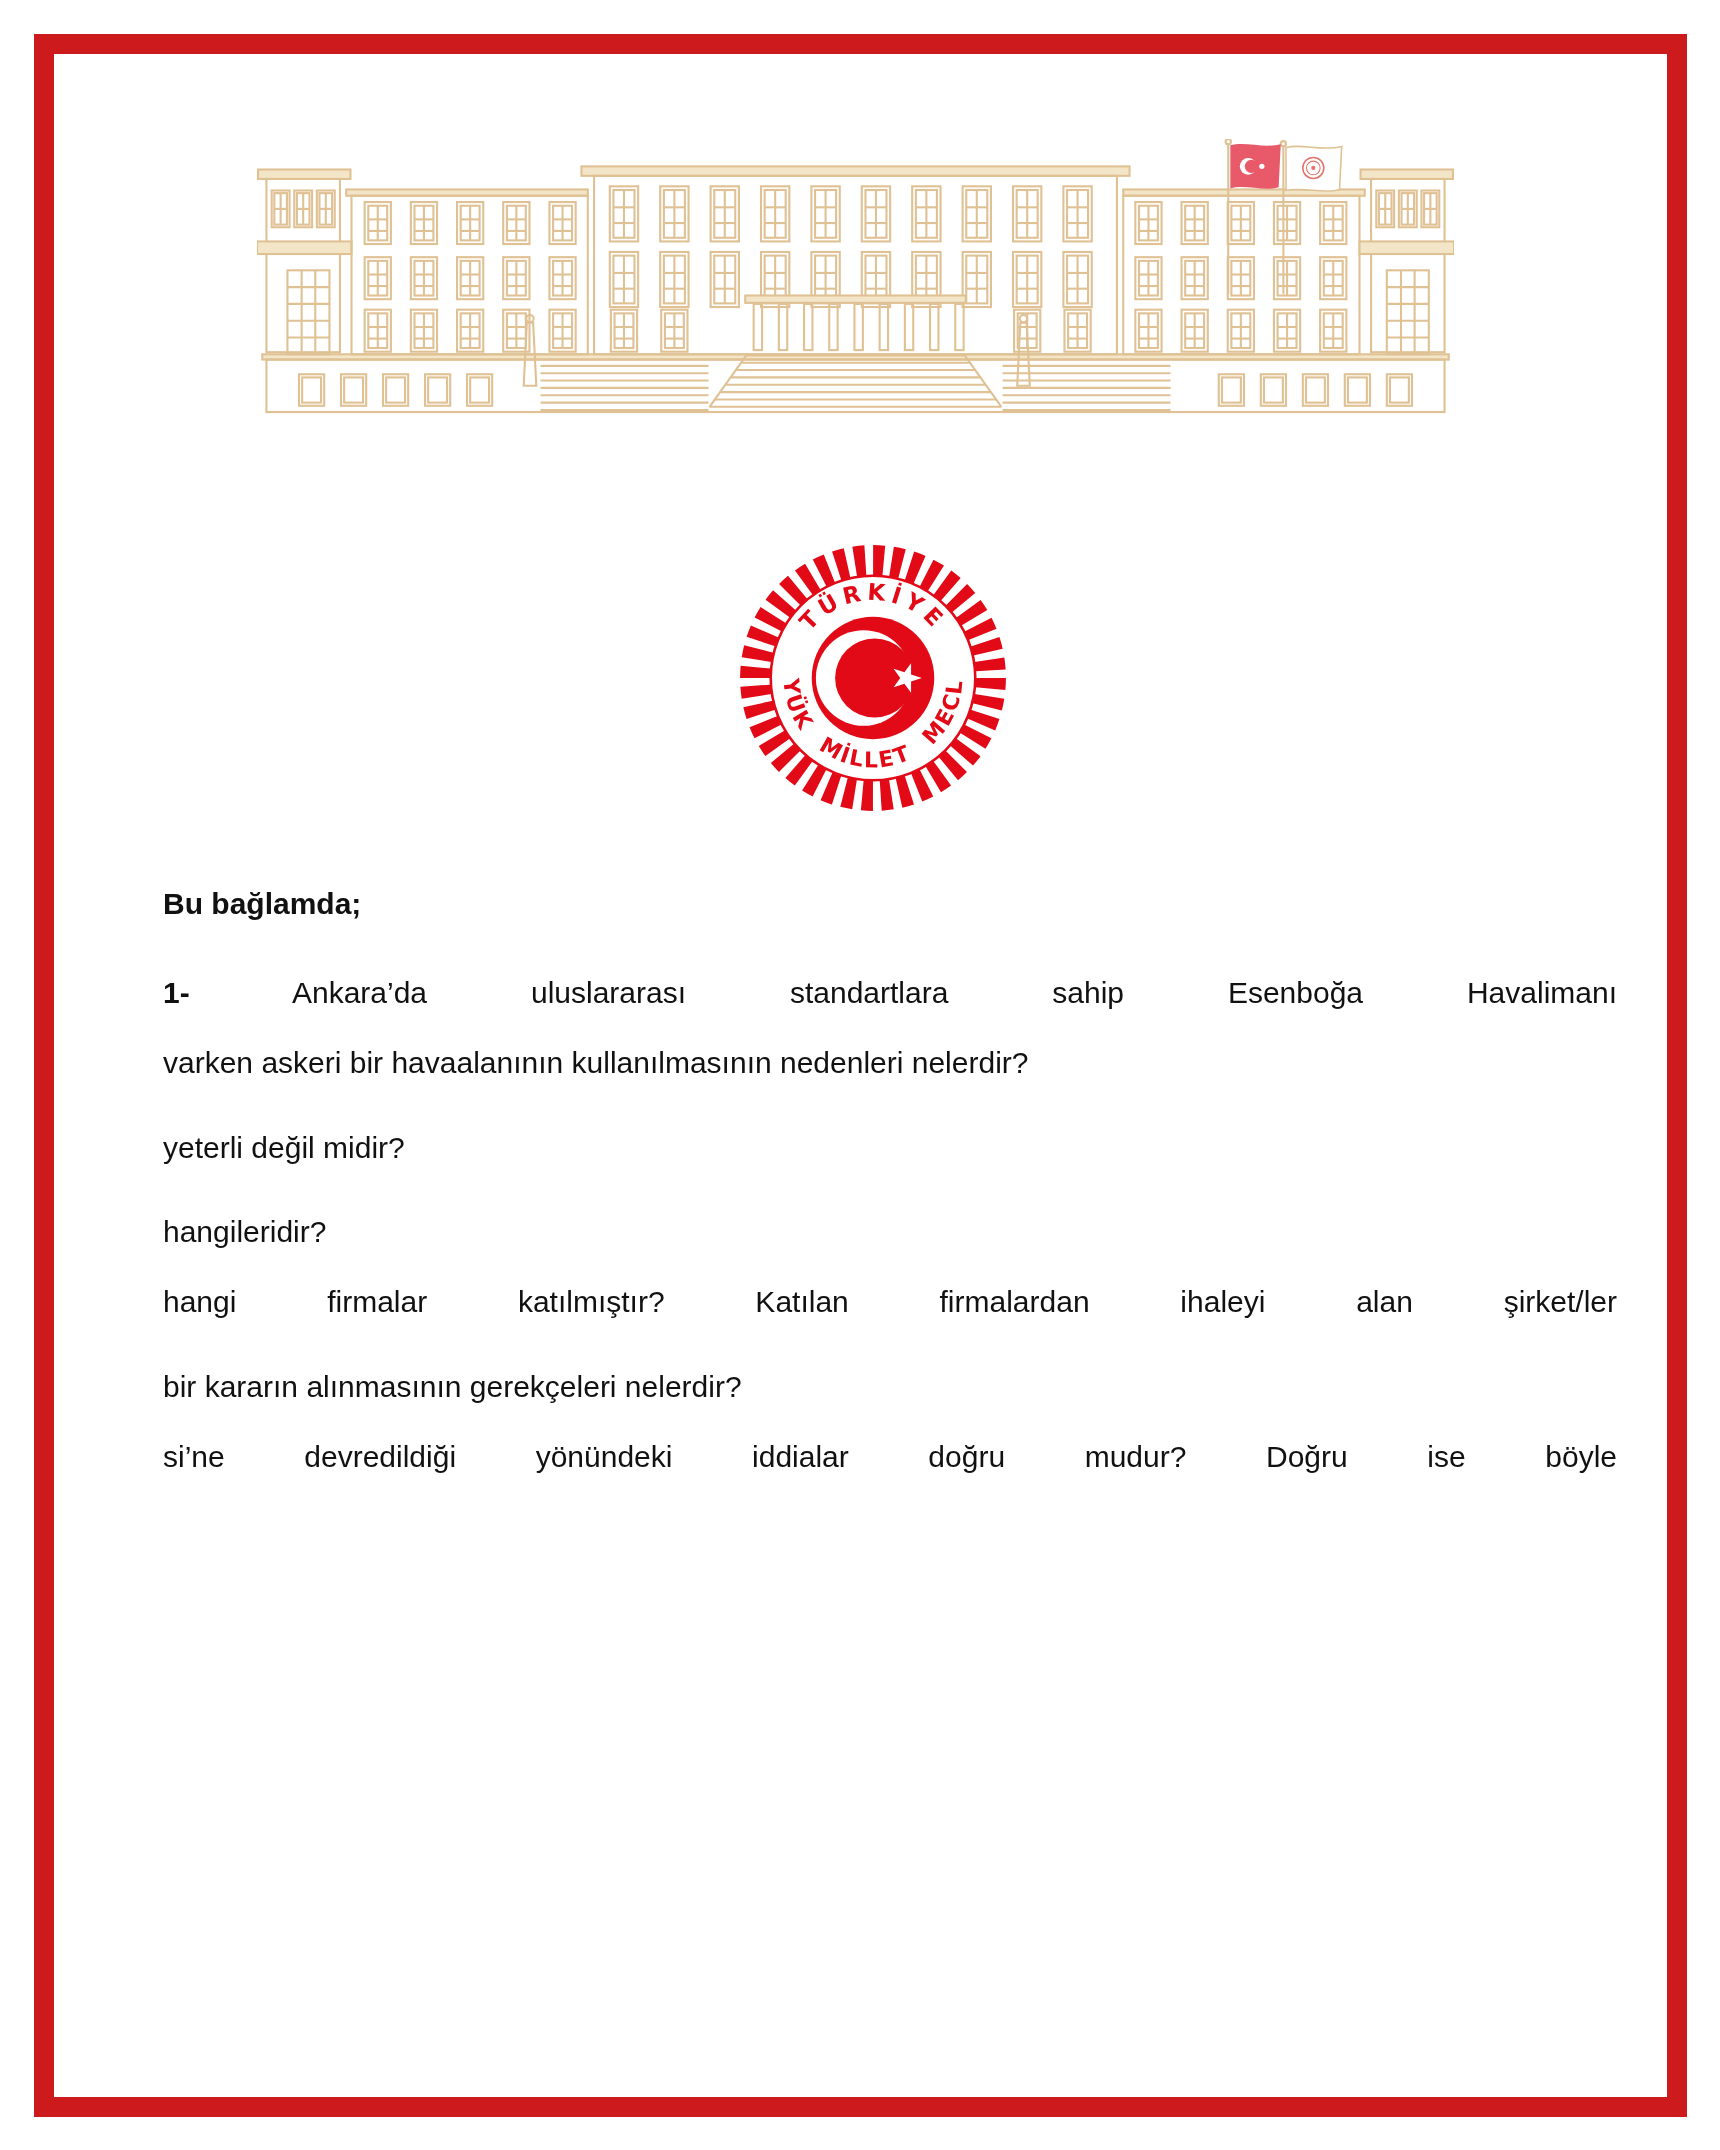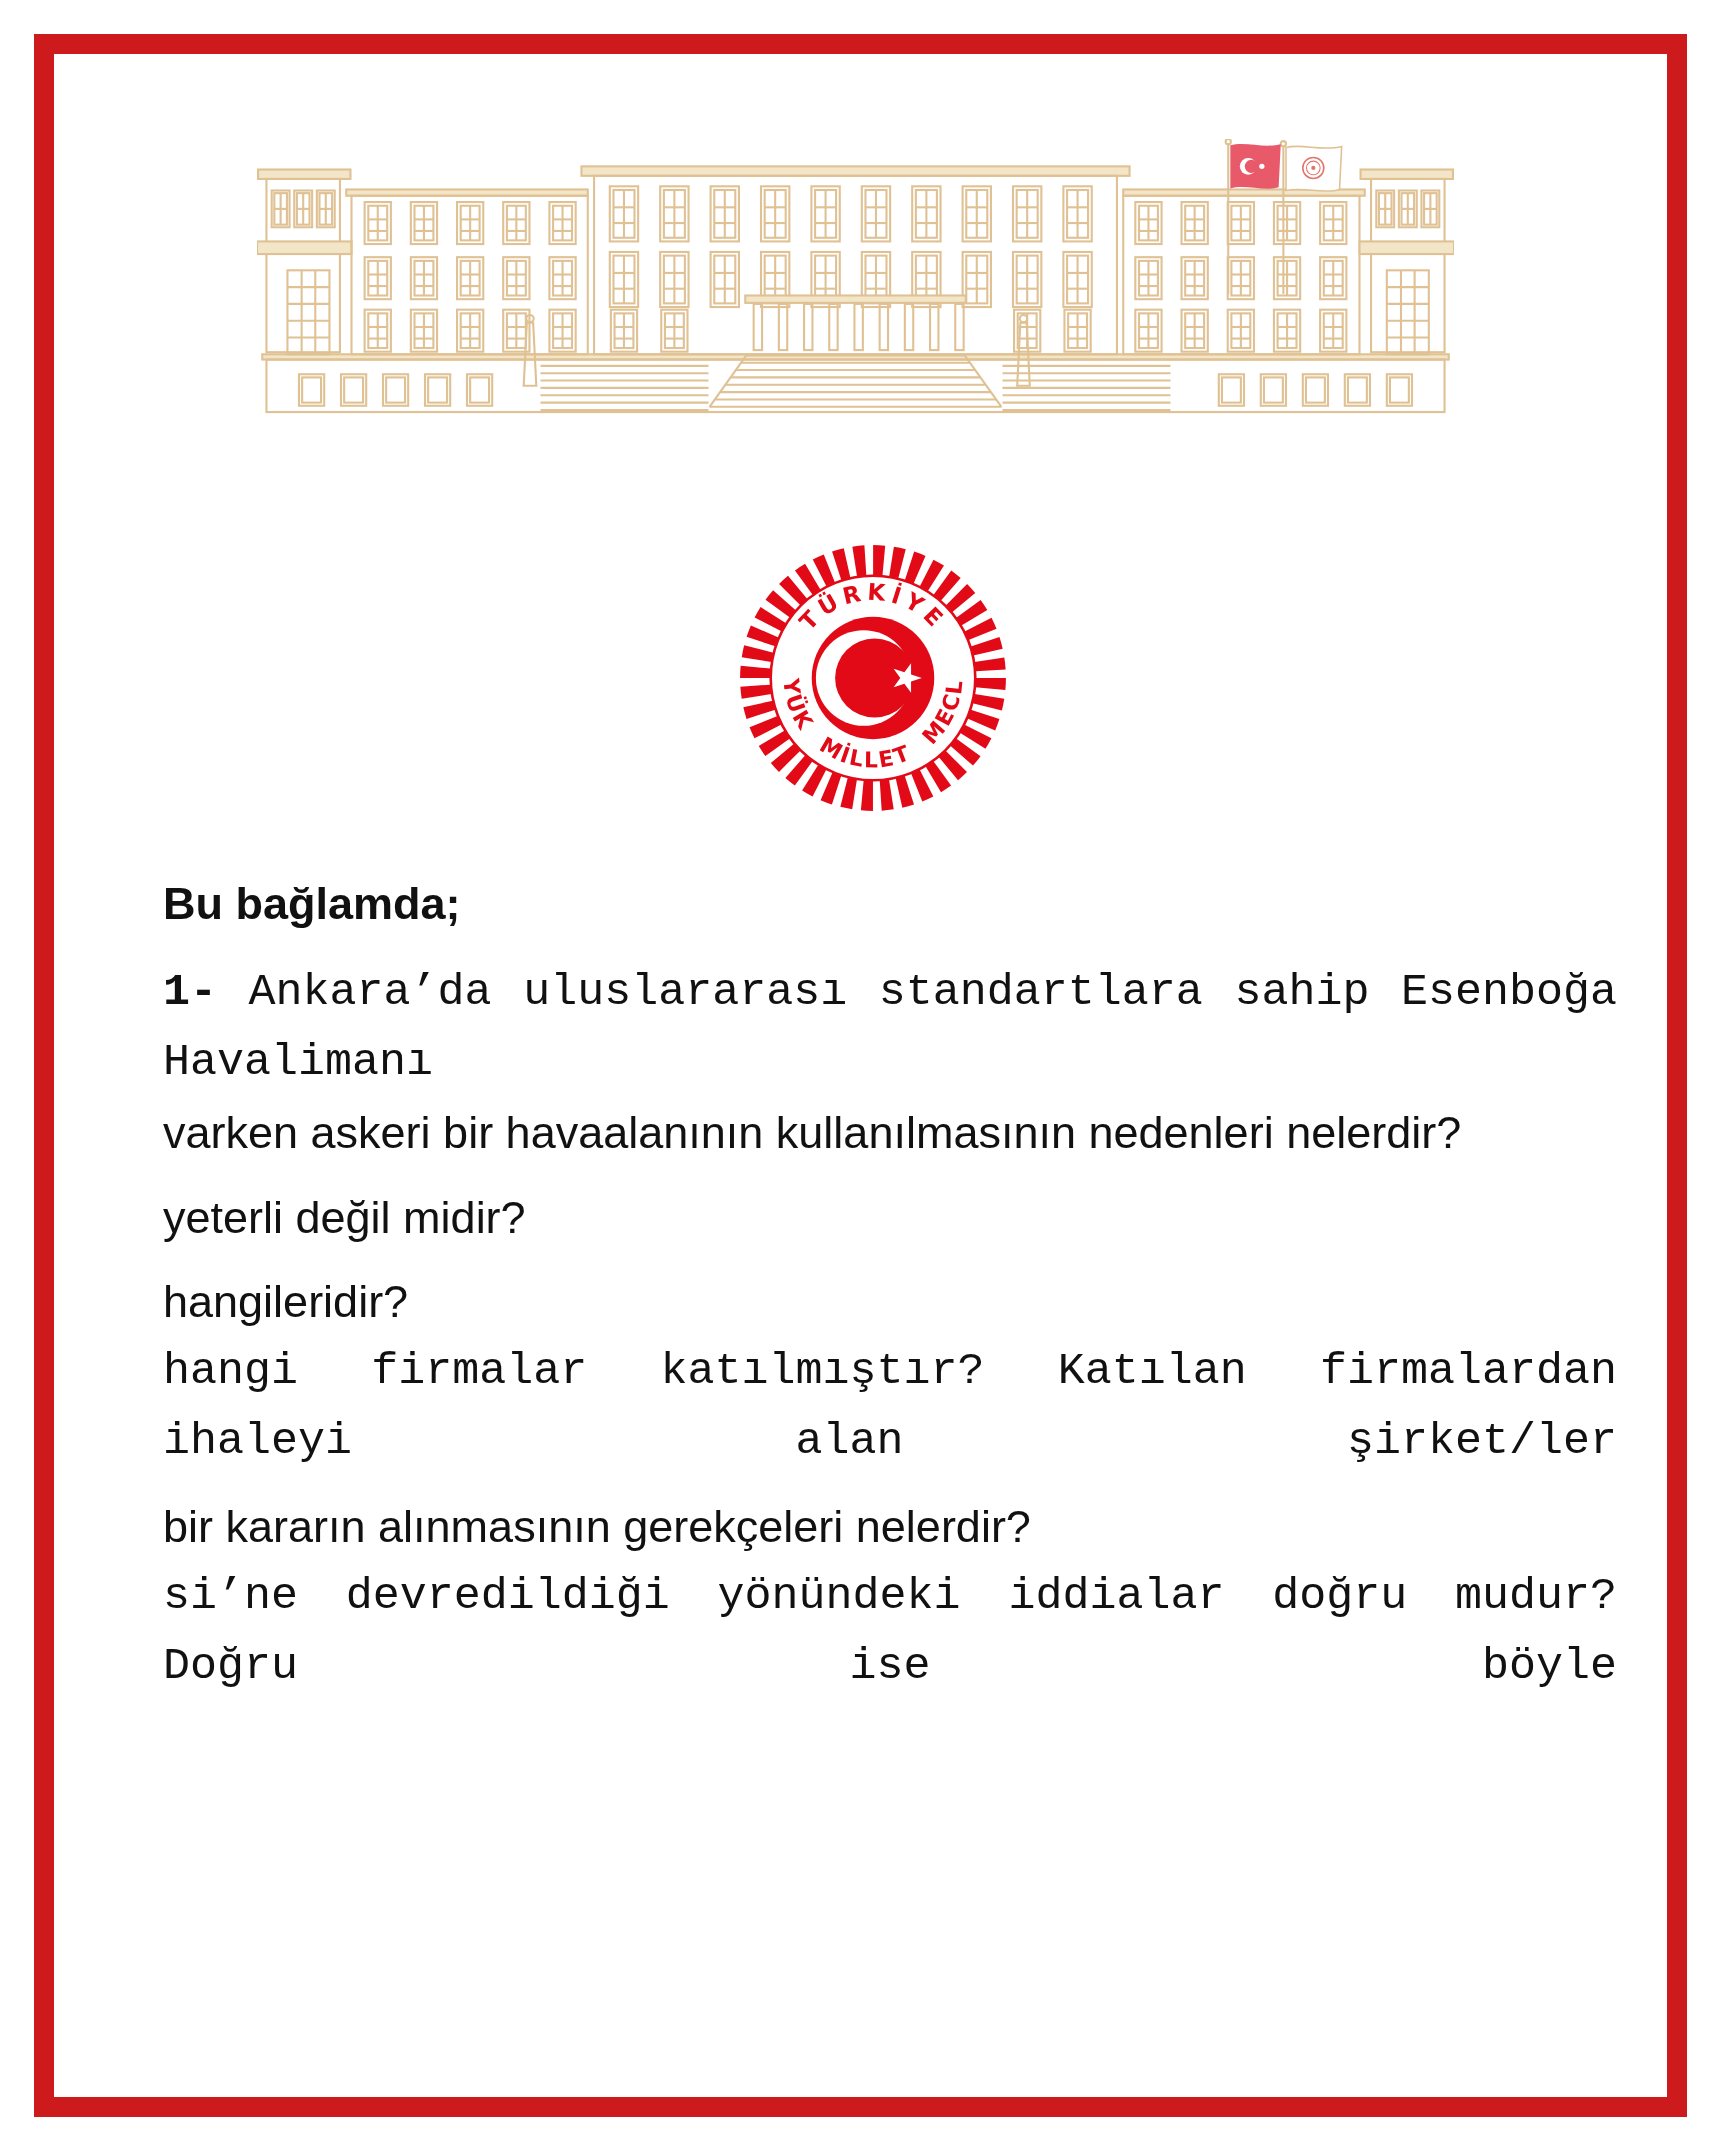--- a/index.html
+++ b/index.html
@@ -18,25 +18,25 @@
   .building {
     position:absolute; left:257px; top:139px;
     width:1197px; height:281px;
   }
   .emblem {
     position:absolute; left:738px; top:543px;
     width:270px; height:270px;
   }
   .content {
     position:absolute; left:163px; top:869px; width:1454px;
-    color:#111111; font-size:45px; line-height:70px;
+    color:#111111; font-size:30px; line-height:70px;
   }
   .heading { font-weight:bold; margin:0 0 19px 0; }
   .question { margin:0 0 14.7px 0; }
-  .just { text-align:justify; text-align-last:justify; text-justify:inter-word;font-family:Liberation Mono, monospace; }
+  .just { text-align:justify; text-align-last:justify; text-justify:inter-word; }
   .qnum { font-weight:bold; }
 </style>
 </head>
 <body>
 
 <div class="page">
 
   <div class="frame"></div>
 
   <svg class="building" viewBox="0 0 2280 535" xmlns="http://www.w3.org/2000/svg">

